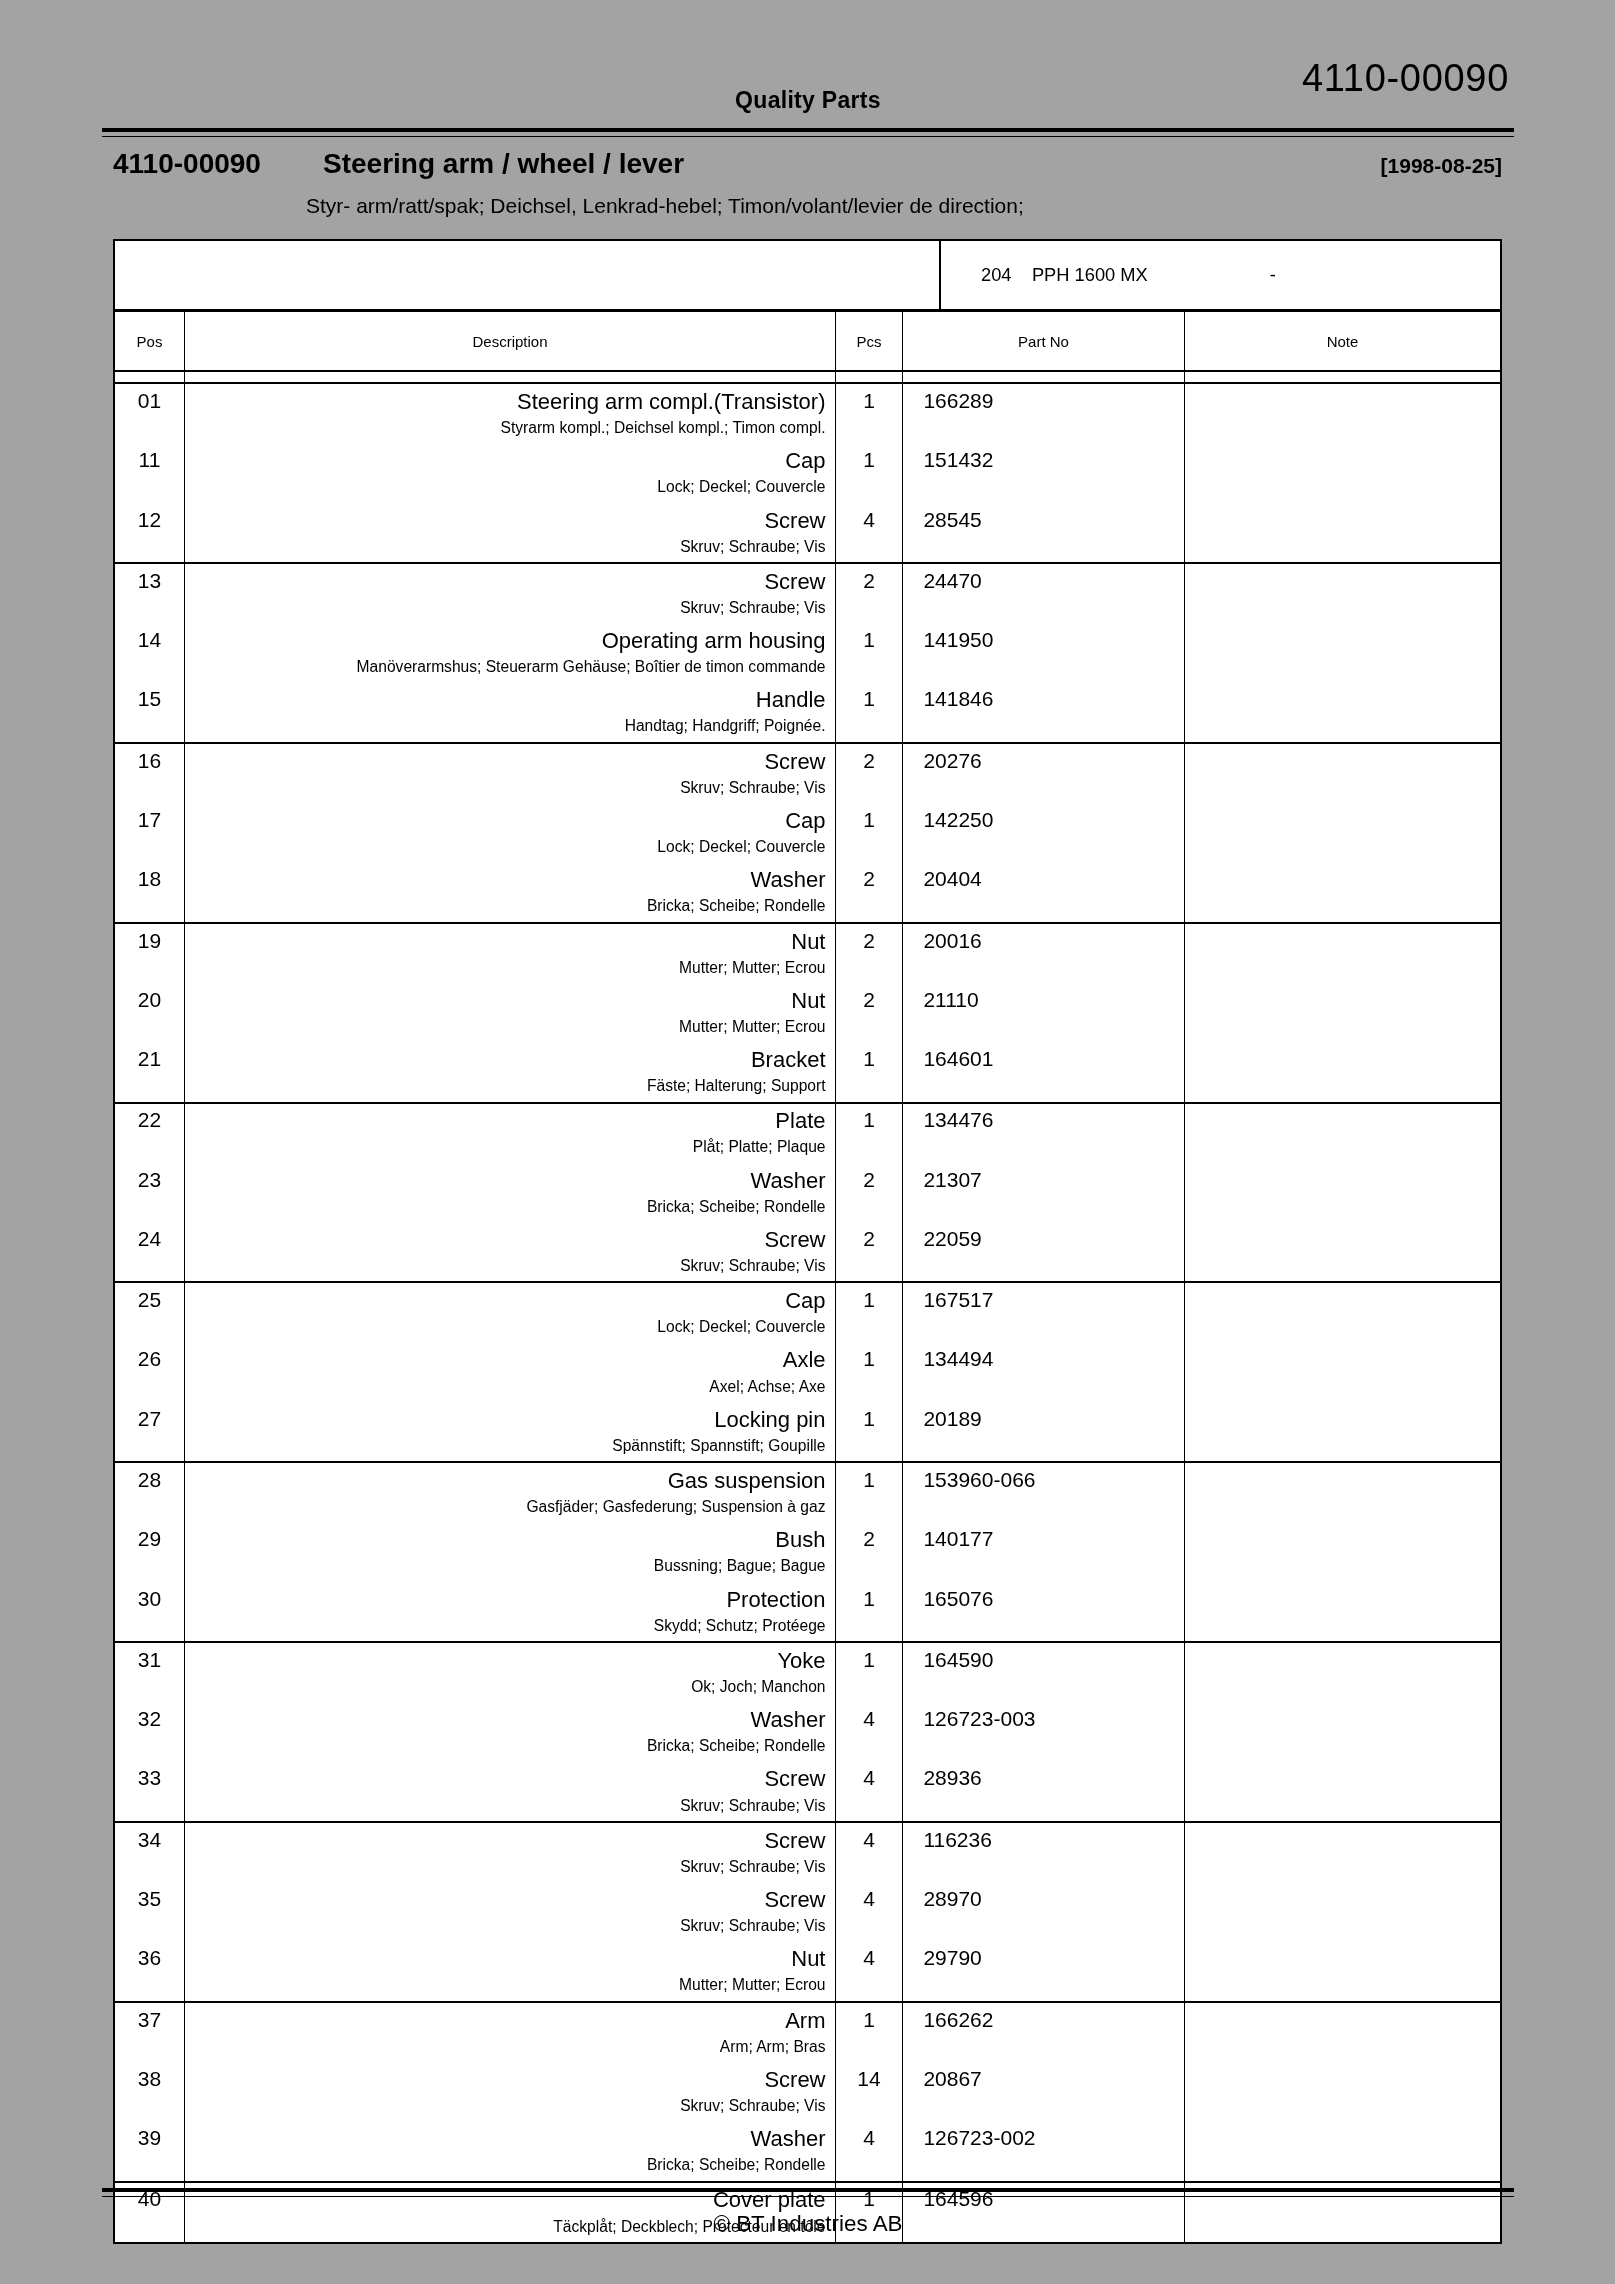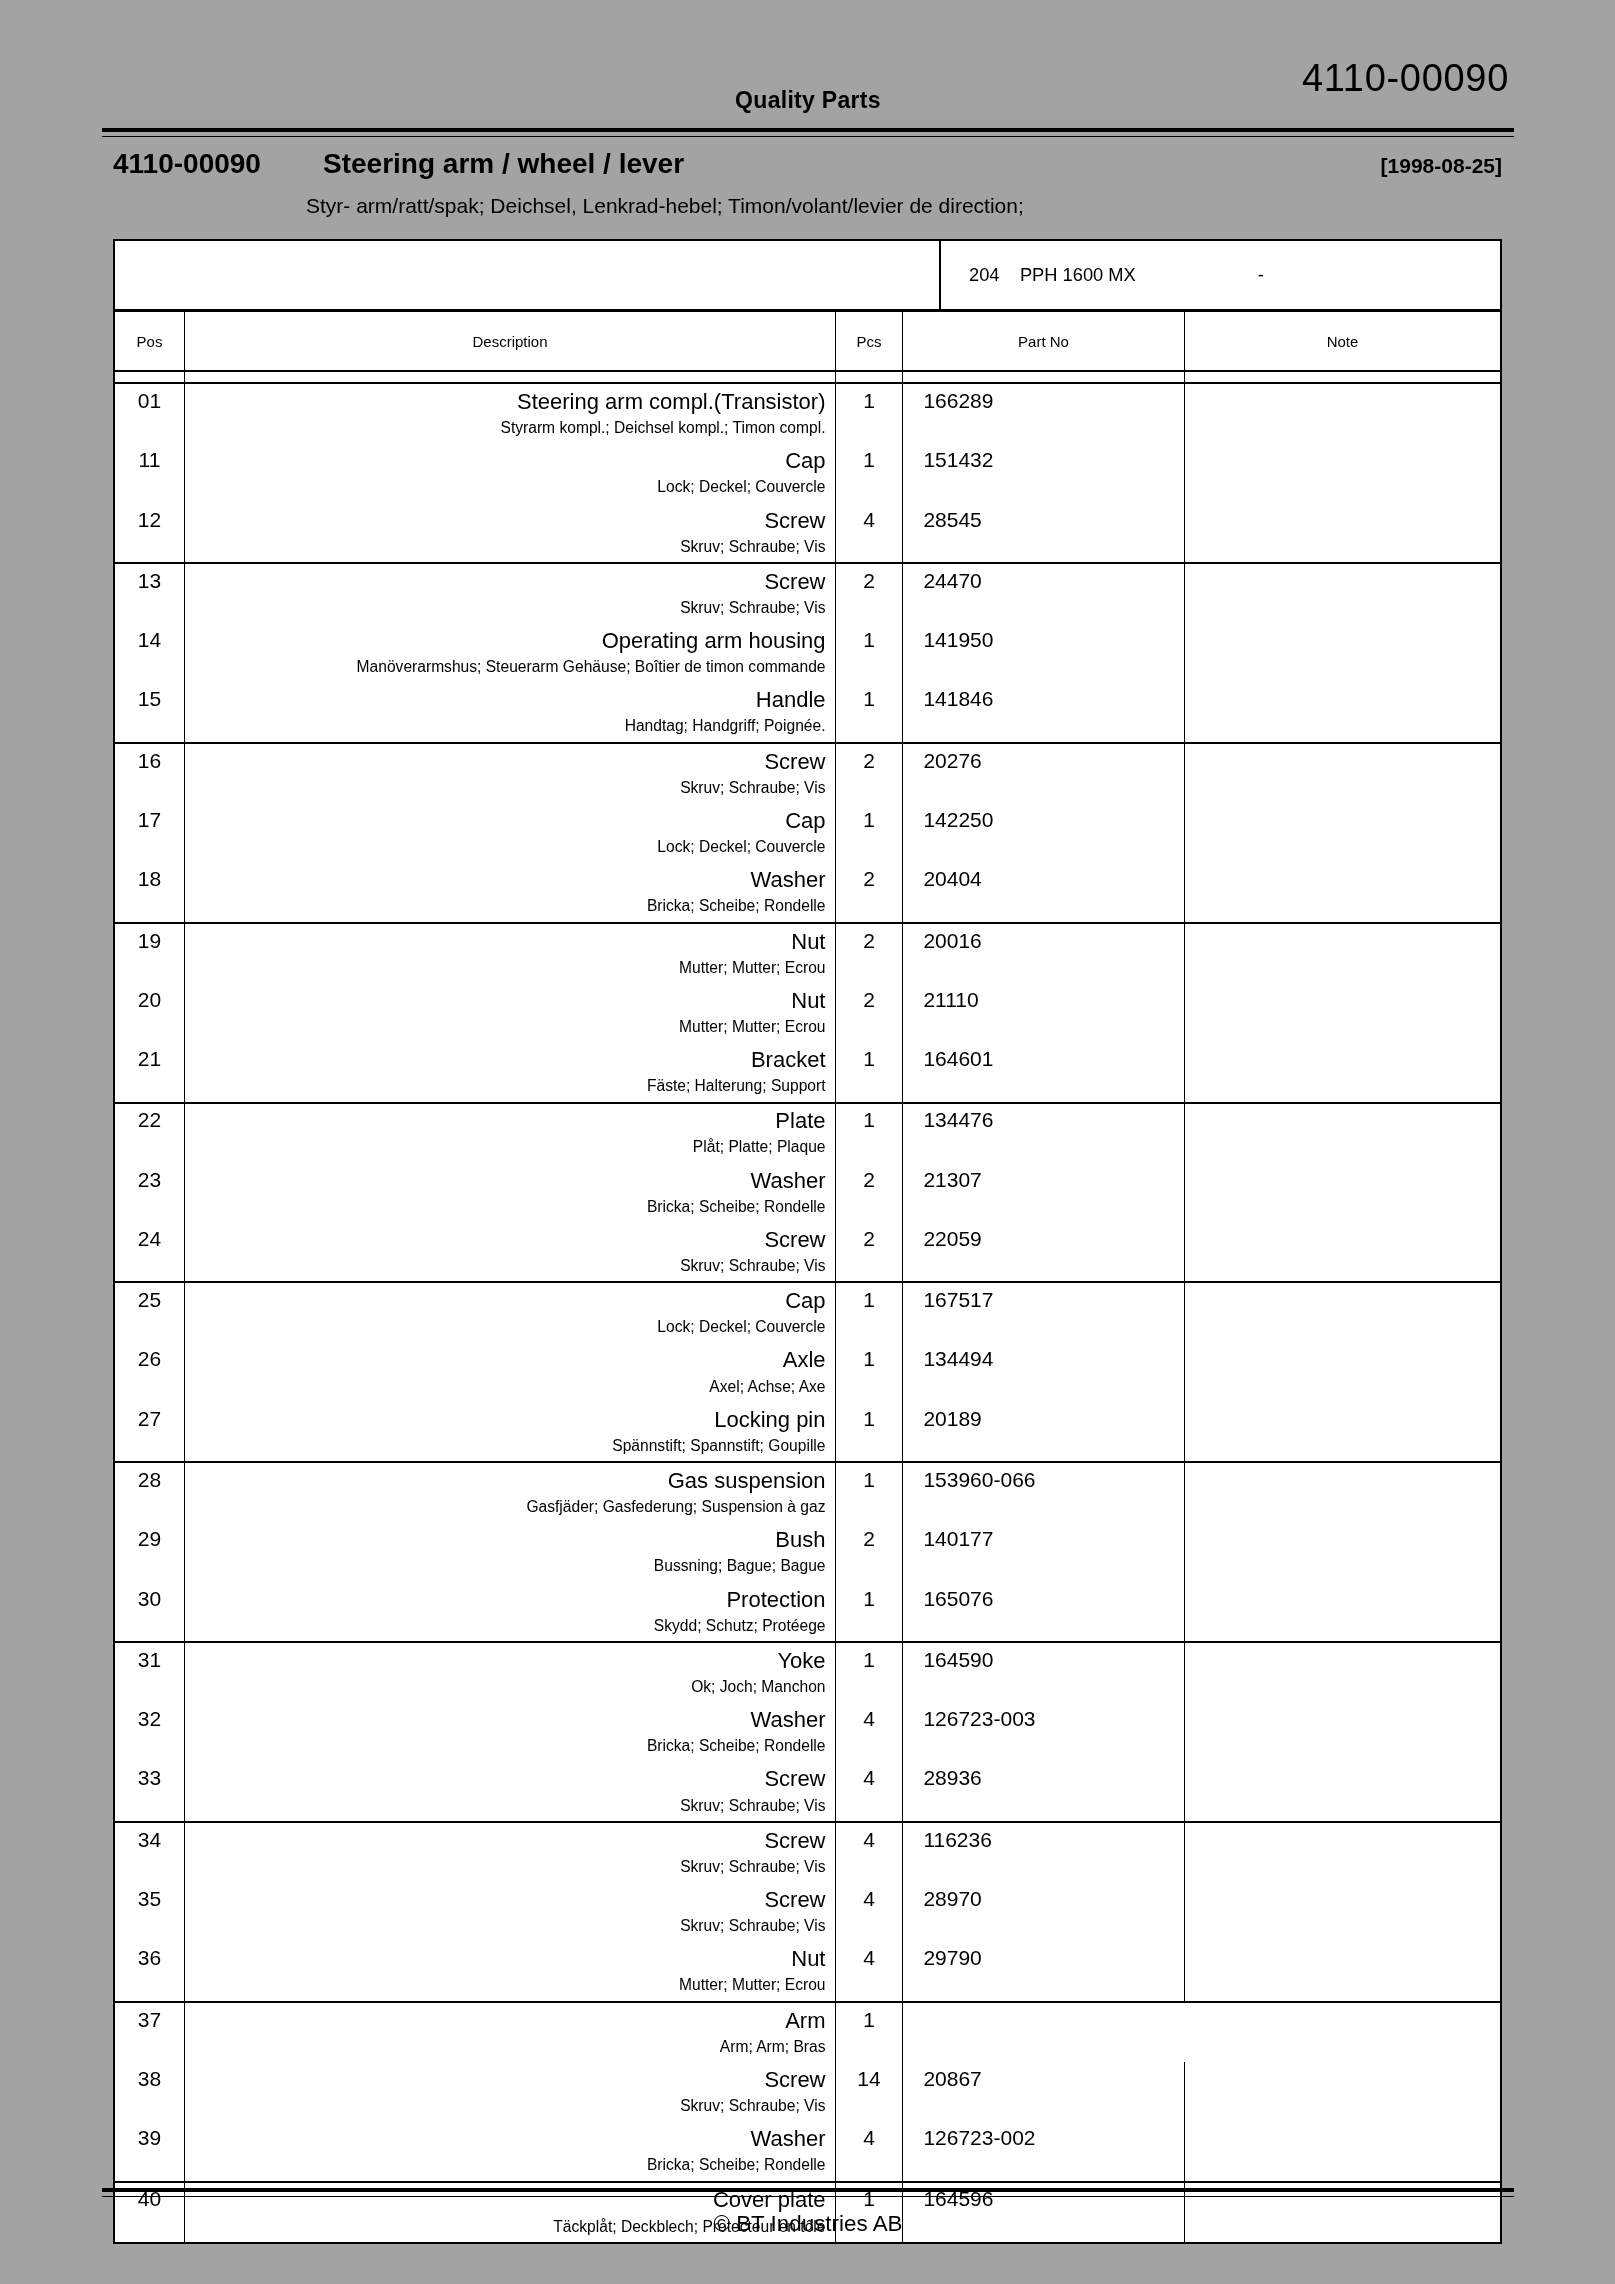--- a/index.html
+++ b/index.html
@@ -33,21 +33,21 @@
 
   .parts-table {
     position:absolute; top:239px; left:113px; width:1389px;
     border:2px solid #000; box-sizing:border-box; background:#fff;
   }
   .band {
     display:grid; grid-template-columns:826px auto;
     height:68px; border-bottom:3.4px solid #000;
   }
   .band-left { border-right:2px solid #000; }
-  .band-right { display:flex; align-items:center; padding-left:28px; font-size:18.3px; }
+  .band-right { display:flex; align-items:center; padding-left:40px; font-size:18.3px; }
   .model-name { margin-left:20.4px; }
   .model-dash { margin-left:122px; }
 
   .grid-row { display:grid; grid-template-columns:70px 651px 67px 282px auto; }
   .grid-row > div { box-sizing:border-box; border-right:1.4px solid #000; }
   .grid-row > div:last-child { border-right:none; }
 
   .head-row { height:58px; border-bottom:2px solid #000; }
   .head-row > div {
     display:flex; align-items:center; justify-content:center; font-size:15px;
@@ -405,20 +405,21 @@
   </div>
         </div>
         <div class="group">
           <div class="grid-row prow">
     <div class="cell-pos">37</div>
     <div class="cell-desc">
       <div class="desc-main">Arm</div>
       <div class="desc-sub">Arm; Arm; Bras</div>
     </div>
     <div class="cell-pcs">1</div>
+    <div class="cell-part">166262</div>
     <div class="cell-note"></div>
   </div>
           <div class="grid-row prow">
     <div class="cell-pos">38</div>
     <div class="cell-desc">
       <div class="desc-main">Screw</div>
       <div class="desc-sub">Skruv; Schraube; Vis</div>
     </div>
     <div class="cell-pcs">14</div>
     <div class="cell-part">20867</div>

